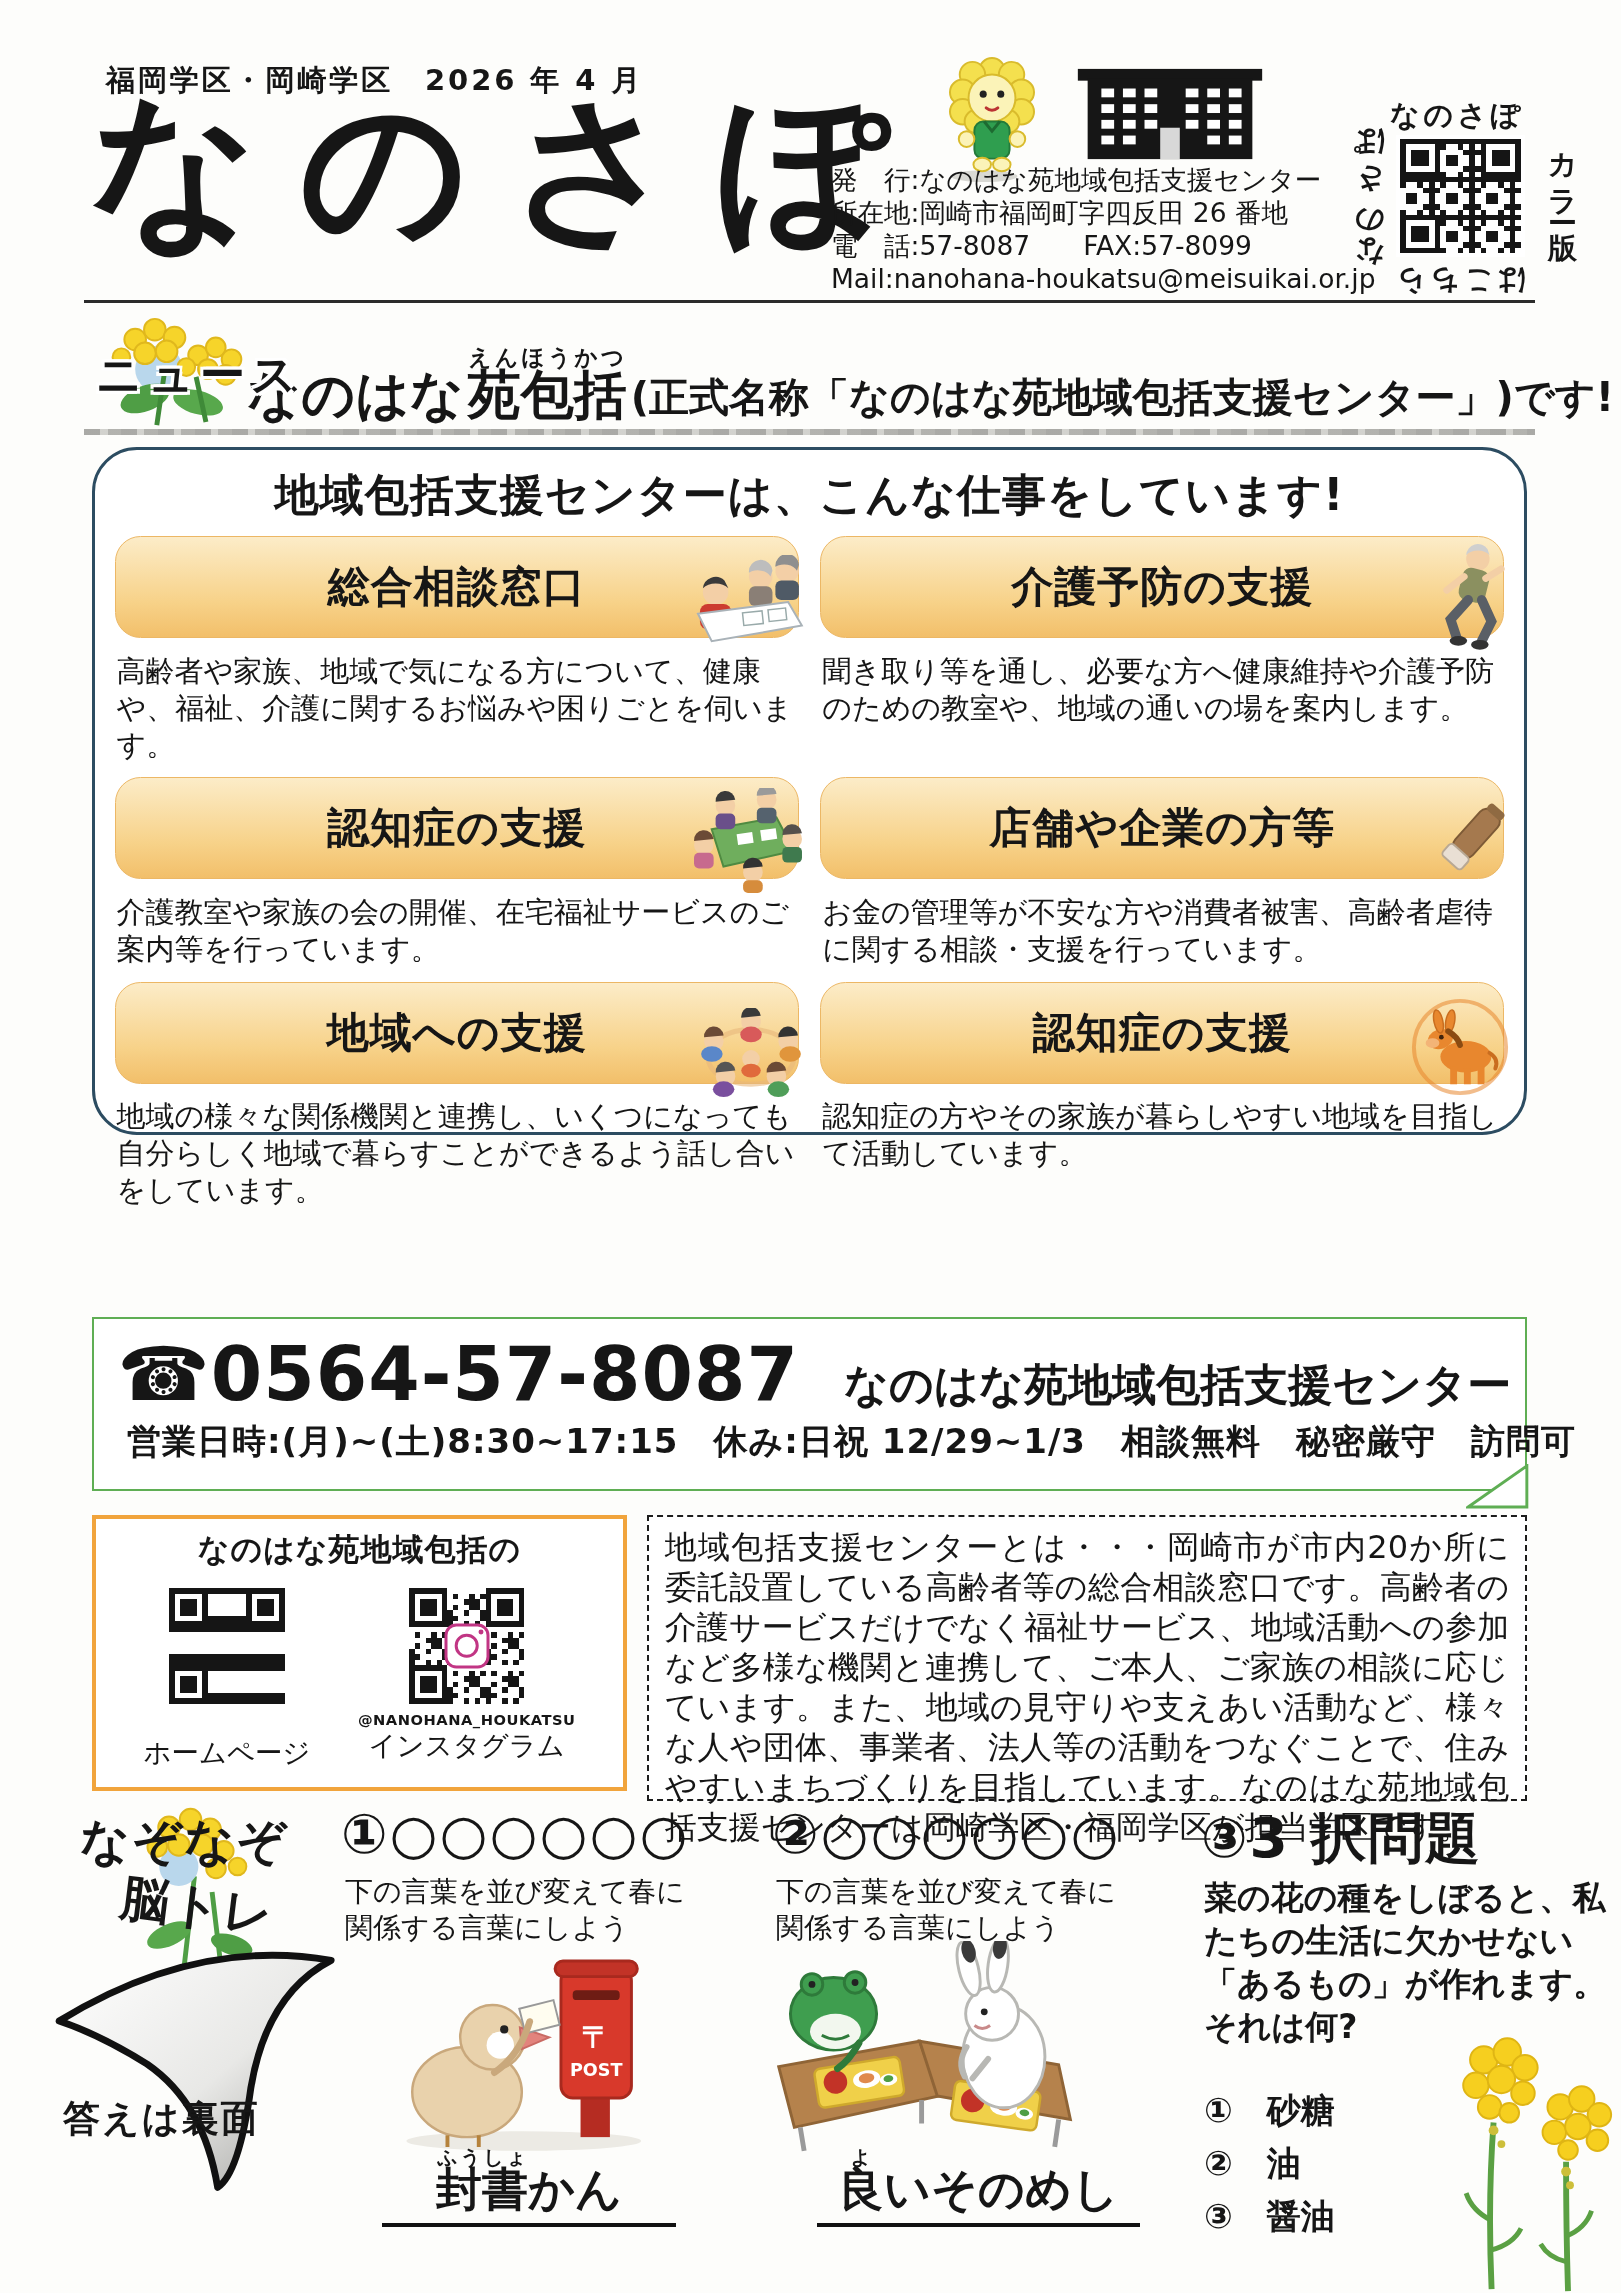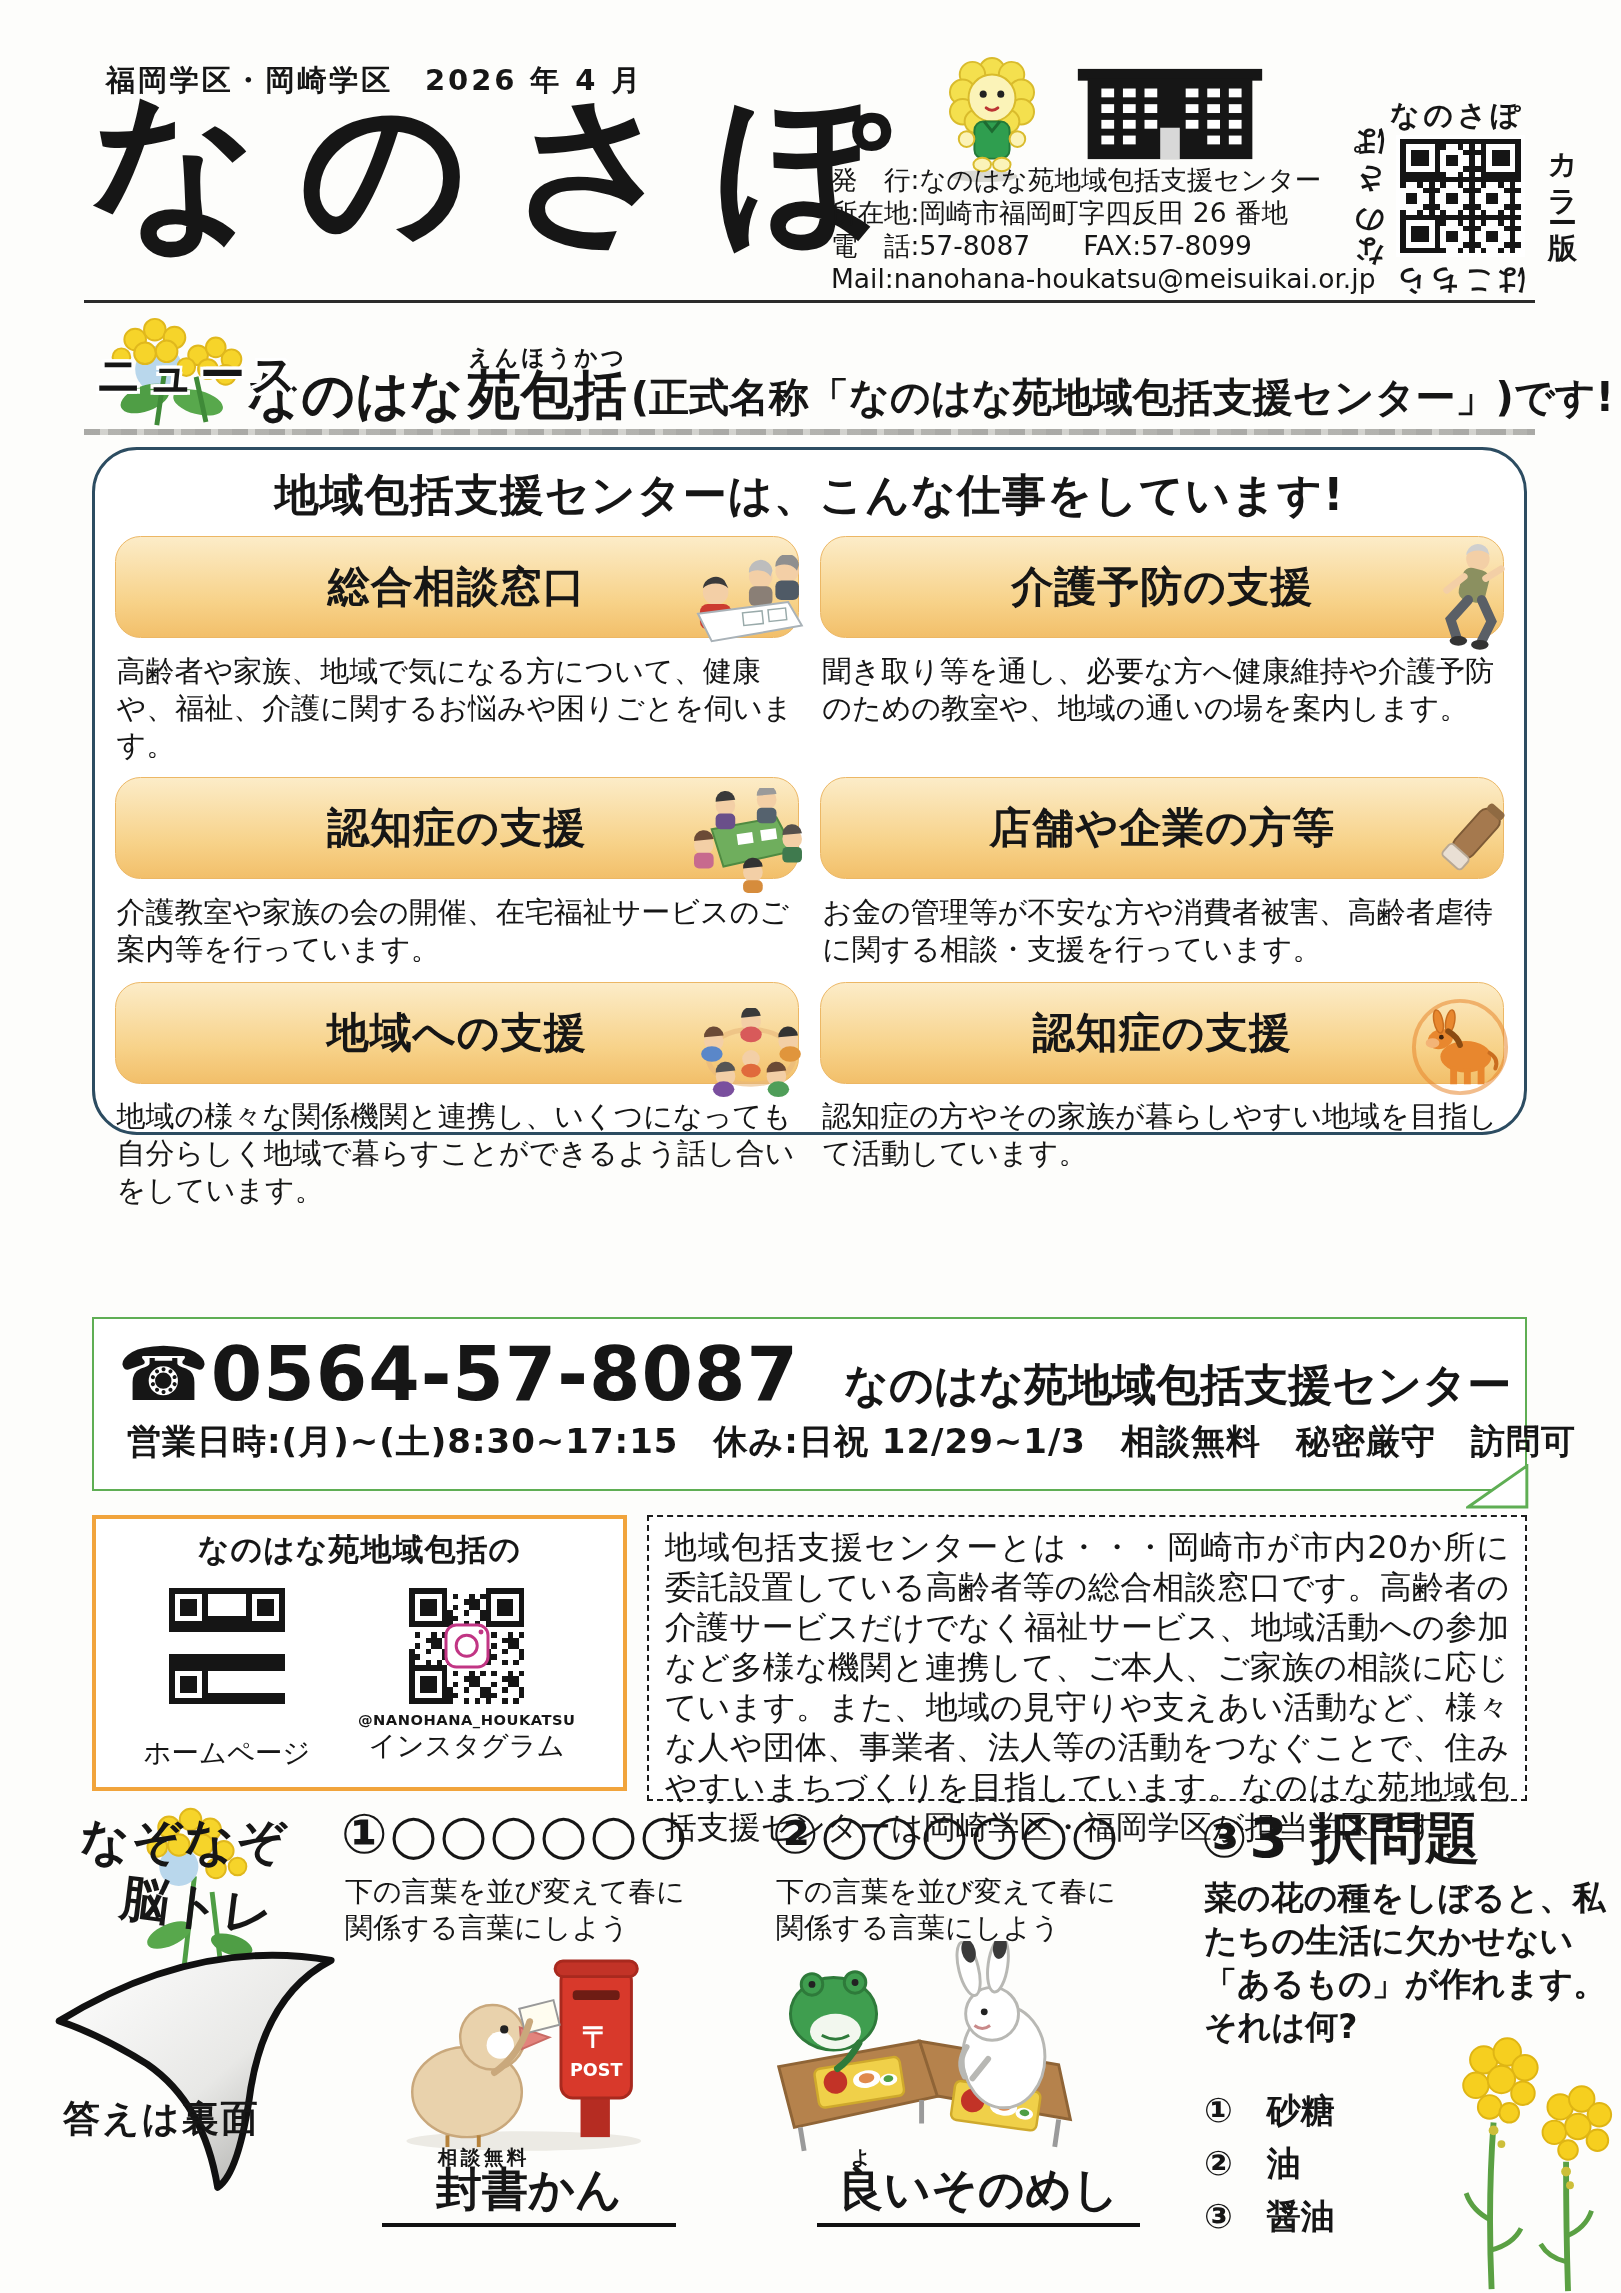--- a/index.html
+++ b/index.html
@@ -1104,21 +1104,21 @@
     <text x="224" y="132" text-anchor="middle" font-size="18" font-weight="bold" fill="#fff">POST</text>
     <ellipse cx="92" cy="148" rx="56" ry="46" fill="#e9d2ac" stroke="#c9a87c" stroke-width="2.5"></ellipse>
     <circle cx="118" cy="92" r="33" fill="#e9d2ac" stroke="#c9a87c" stroke-width="2.5"></circle>
     <circle cx="126" cy="100" r="14" fill="#fff"></circle>
     <polygon points="146,82 176,92 148,104" fill="#e2837d" stroke="#c96a64" stroke-width="2"></polygon>
     <circle cx="130" cy="84" r="4.2" fill="#222"></circle>
     <rect x="148" y="58" width="36" height="26" fill="#fffdf0" stroke="#999" stroke-width="2" transform="rotate(-14 166 71)"></rect>
     <path d="M120,128 Q146,110 156,76" stroke="#c9a87c" stroke-width="7" fill="none" stroke-linecap="round"></path>
     <path d="M72,192 L72,204 M104,192 L104,204" stroke="#b5823c" stroke-width="4"></path>
   </svg>
-  <div class="abs q-answer q1-ans"><ruby><span>封書</span><rt>相談無料</rt></ruby><span>かん</span></div>
+  <div class="abs q-answer q1-ans"><ruby><span>封書</span><rt>ふうしょ</rt></ruby><span>かん</span></div>
 
   <div class="abs q-head q2-head">②○○○○○○</div>
   <div class="abs q-cap q2-cap">
     <div>下の言葉を並び変えて春に</div>
     <div>関係する言葉にしよう</div>
   </div>
   <svg class="abs q2-illo" width="323" height="218" viewBox="0 0 330 222">
     <polygon points="14,128 158,102 178,158 30,190" fill="#b5824c" stroke="#8f6436" stroke-width="3"></polygon>
     <polygon points="158,102 300,126 312,182 176,158" fill="#b5824c" stroke="#8f6436" stroke-width="3"></polygon>
     <path d="M36,190 L40,214 M160,162 L160,186 M300,182 L296,210" stroke="#9a9a9a" stroke-width="5"></path>

